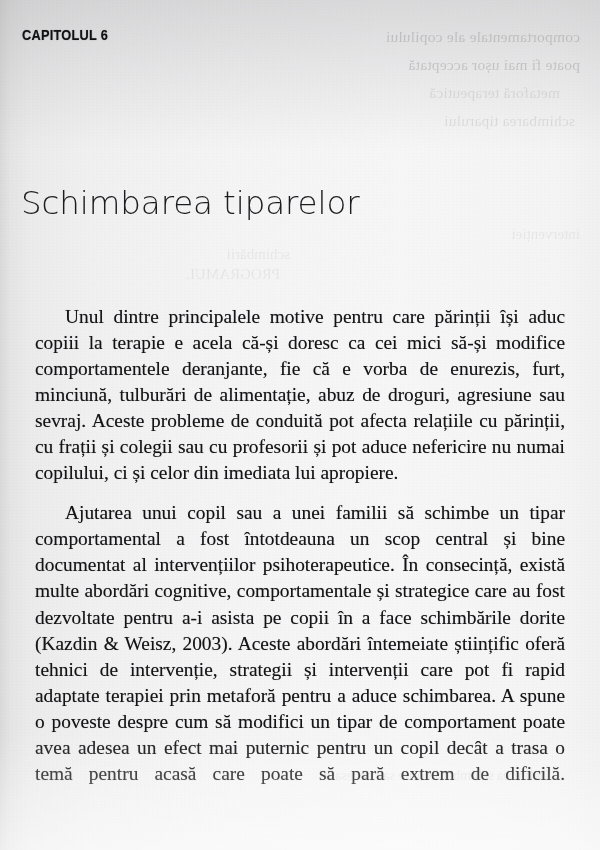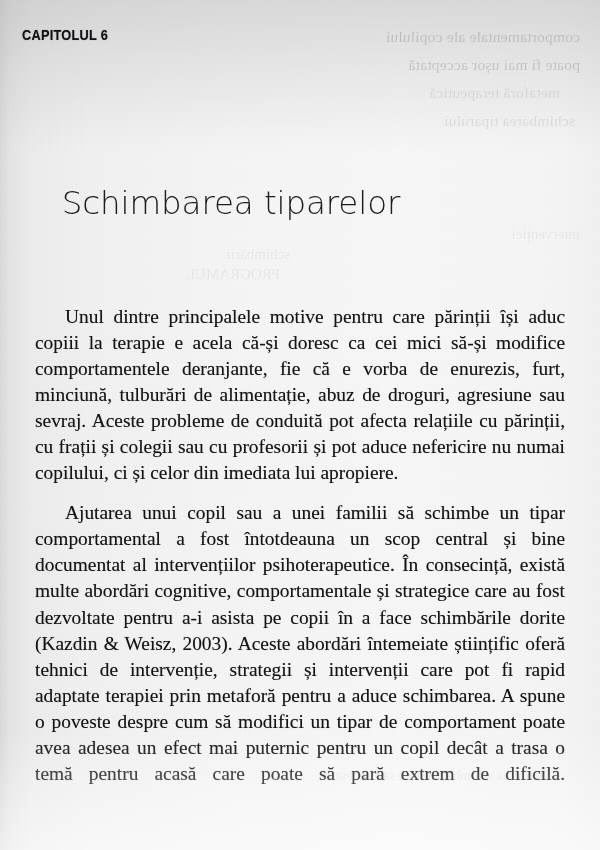--- a/index.html
+++ b/index.html
@@ -95,21 +95,20 @@
     position: absolute;
     left: 21px;
     top: 160px;
     width: 420px;
     font-family: "DejaVu Sans", sans-serif;
     font-weight: 300;
     font-size: 32.5px;
     line-height: 43px;
     color: #1b1c1e;
     letter-spacing: -0.1px;
-    text-align: center;
   }
   .title .tline { display: block; }
 
   
   .body-col {
     position: absolute;
     left: 21px;
     top: 290px;
     width: 558px;
     color: #141416;

